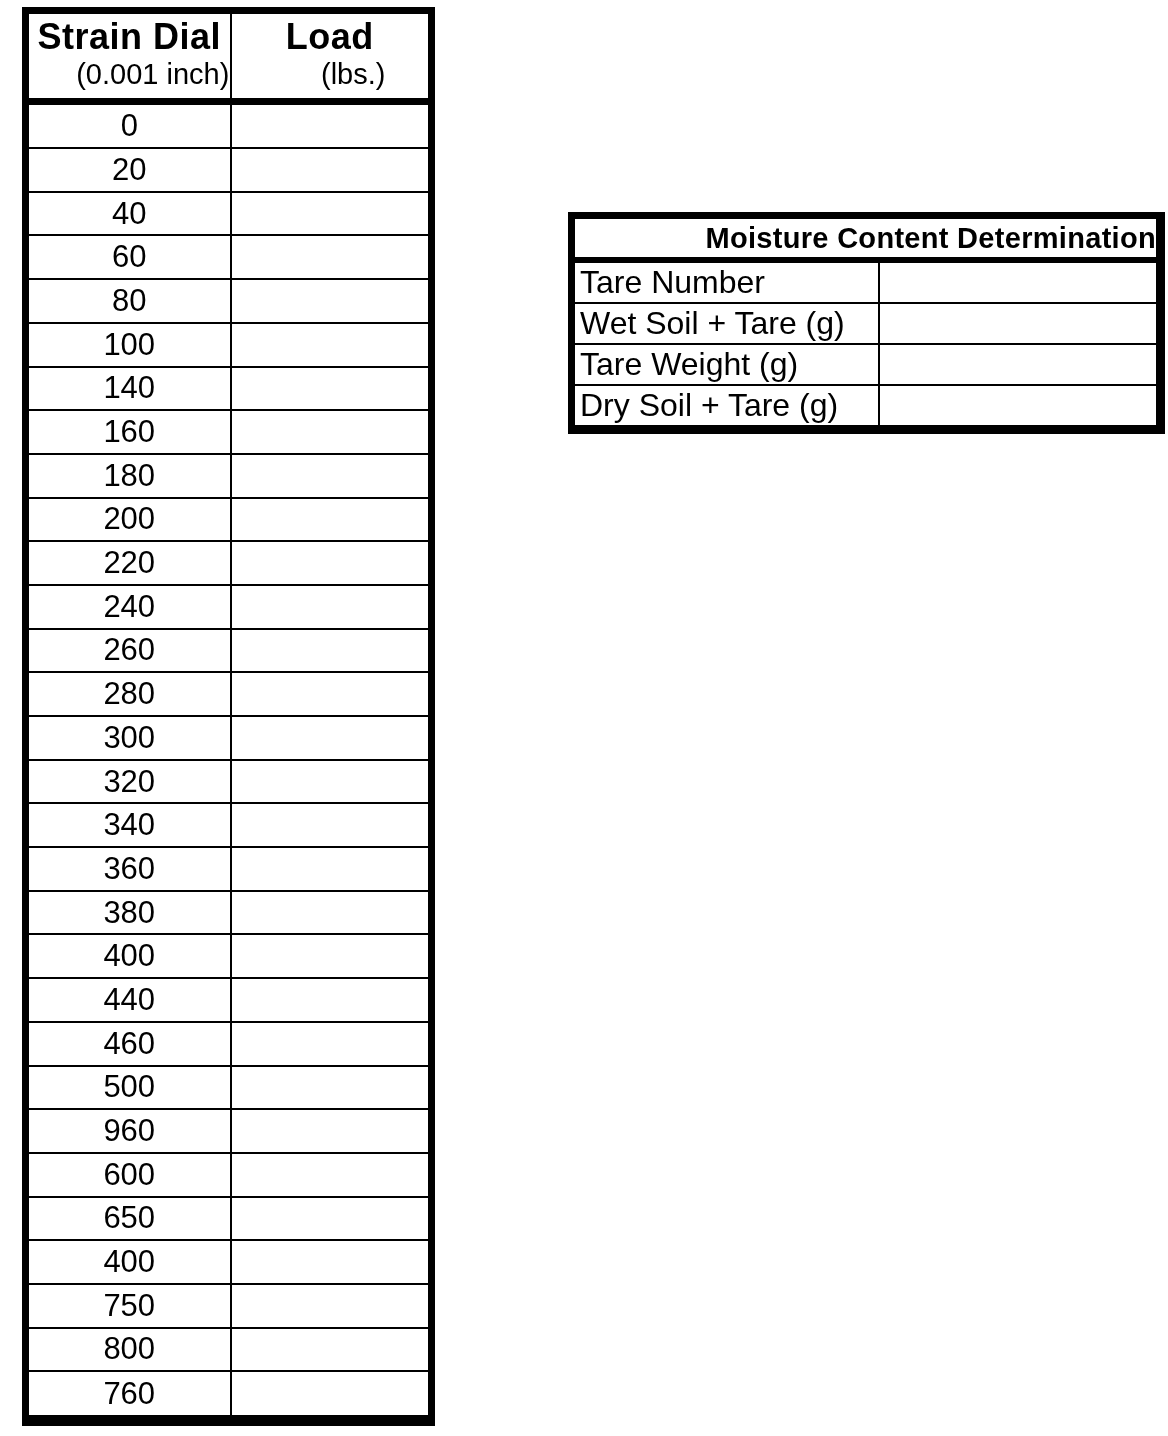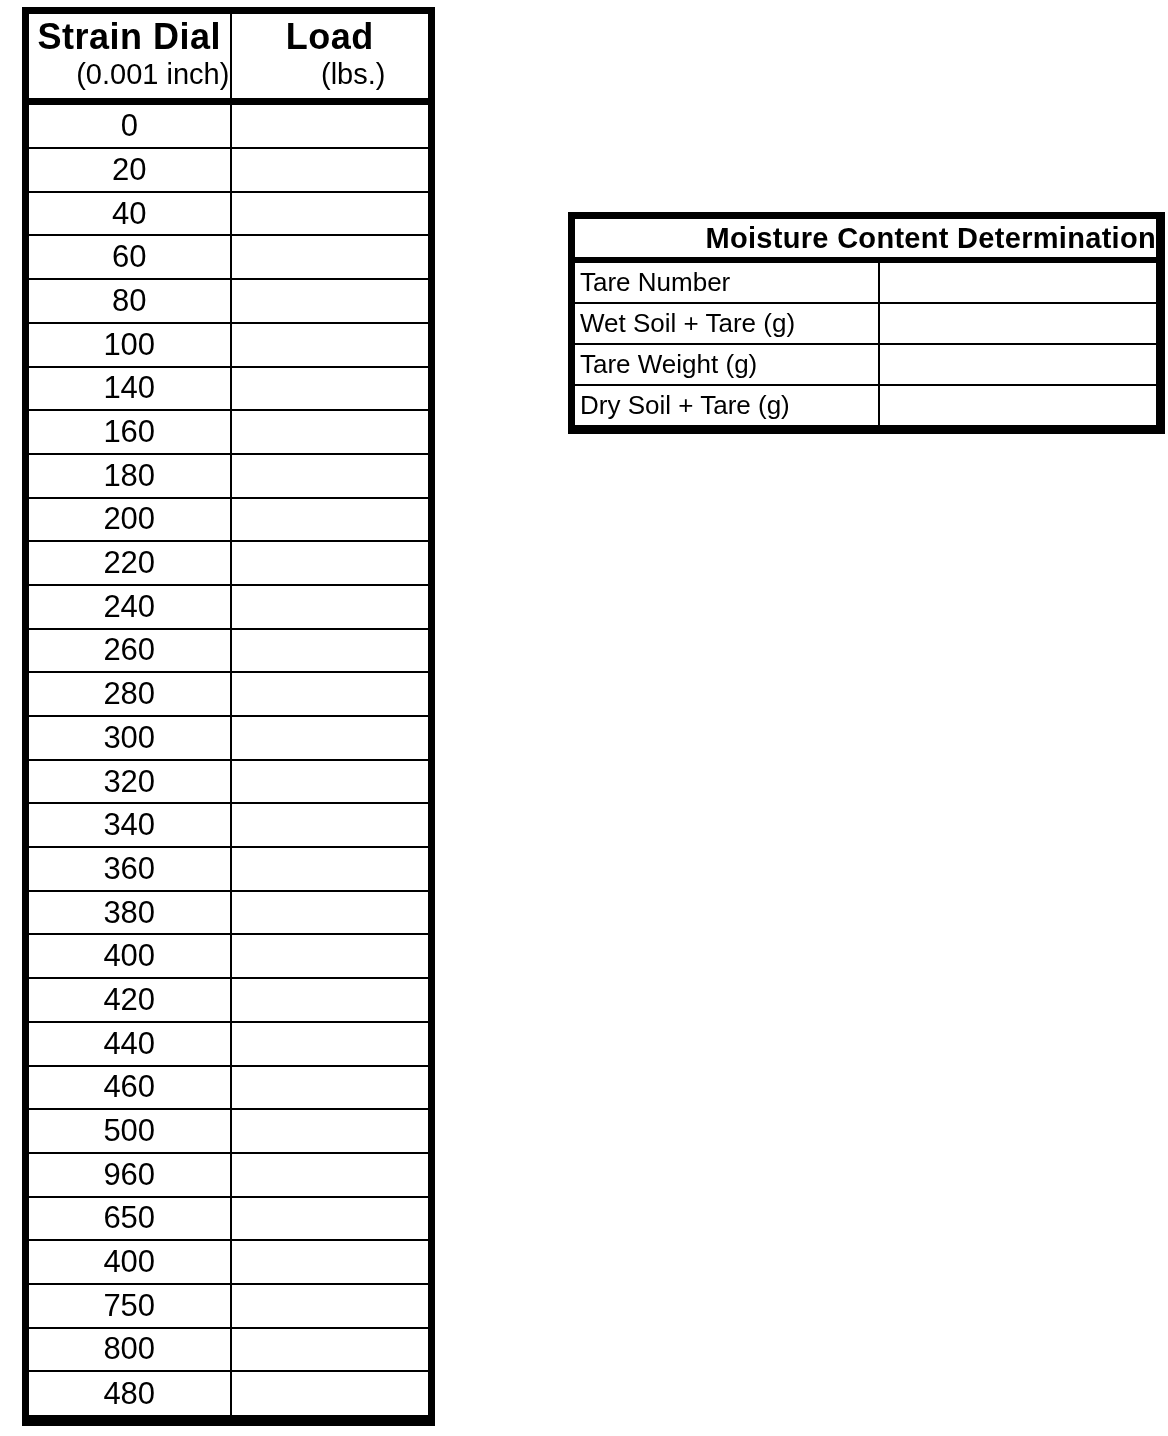--- a/index.html
+++ b/index.html
@@ -89,21 +89,21 @@
     vertical-align: middle;
     font-size: 29px;
     font-weight: 700;
     padding: 0;
     letter-spacing: 0.3px;
   }
   .moisture-table tbody td {
     border: 2px solid #000;
     height: 39px;
     vertical-align: middle;
-    font-size: 26px;
+    font-size: 32px;
     padding: 0 0 0 5px;
     text-align: left;
     overflow: hidden;
   }
   .moisture-table td.value-cell { padding: 0; }
 </style>
 </head>
 <body>
 
 <table class="strain-table">
@@ -218,24 +218,20 @@
   <tr>
     <td>380</td>
     <td class="load-cell"></td>
   </tr>
 
   <tr>
     <td>400</td>
     <td class="load-cell"></td>
   </tr>
 
-  <tr>
-    <td>420</td>
-    <td class="load-cell"></td>
-  </tr>
 
   <tr>
     <td>440</td>
     <td class="load-cell"></td>
   </tr>
 
   <tr>
     <td>460</td>
     <td class="load-cell"></td>
   </tr>
@@ -244,20 +240,24 @@
   <tr>
     <td>500</td>
     <td class="load-cell"></td>
   </tr>
 
   <tr>
     <td>960</td>
     <td class="load-cell"></td>
   </tr>
 
+  <tr>
+    <td>600</td>
+    <td class="load-cell"></td>
+  </tr>
 
   <tr>
     <td>650</td>
     <td class="load-cell"></td>
   </tr>
 
   <tr>
     <td>400</td>
     <td class="load-cell"></td>
   </tr>
@@ -266,21 +266,21 @@
     <td>750</td>
     <td class="load-cell"></td>
   </tr>
 
   <tr>
     <td>800</td>
     <td class="load-cell"></td>
   </tr>
 
   <tr>
-    <td>480</td>
+    <td>760</td>
     <td class="load-cell"></td>
   </tr>
 </tbody>
 </table>
 
 <table class="moisture-table">
   <colgroup>
       <col class="c-label">
       <col class="c-value">
     </colgroup>

